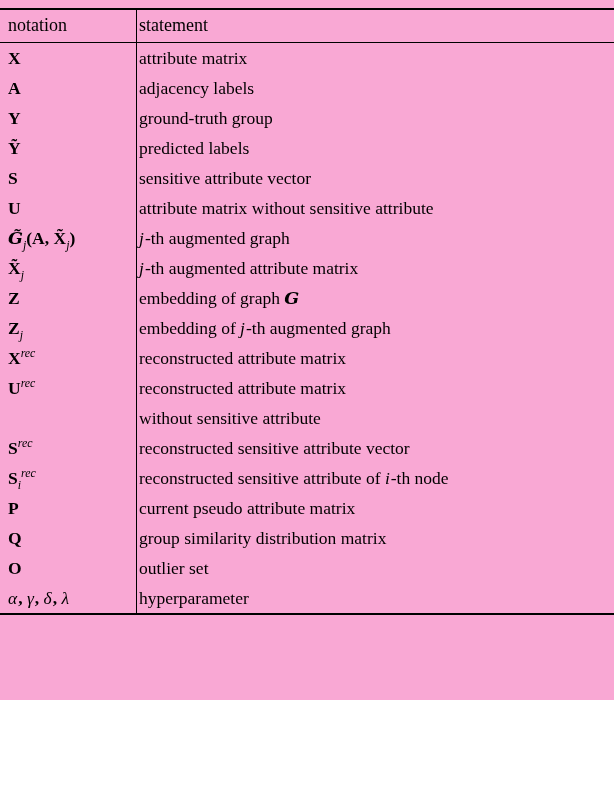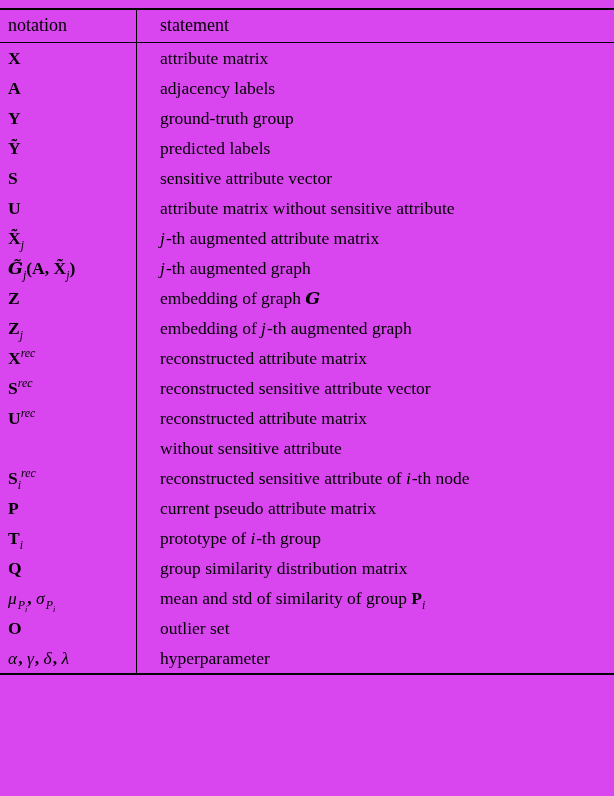--- a/index.html
+++ b/index.html
@@ -2,45 +2,45 @@
 <html><head>
 <meta charset="utf-8">
 <style>
   html, body {
     margin: 0;
     padding: 0;
     background: #ffffff;
   }
   .page {
     width: 614px;
-    height: 796px;
+    height: 700px;
     box-sizing: border-box;
     padding: 8px 0 0 0;
-    background: #d946ef;
+    background: #f9a8d4;
     font-family: "Liberation Serif", "DejaVu Serif", serif;
     color: #000000;
     overflow: hidden;
   }
   table.notation-table {
     width: 100%;
     border-collapse: collapse;
     border-top: 2px solid #000;
     border-bottom: 2px solid #000;
     font-size: 17.5px;
   }
   thead th {
     font-weight: normal;
     text-align: left;
     font-size: 18px;
     padding: 5px 4px 6px 8px;
     border-bottom: 1.5px solid #000;
   }
   th.statement-col, td.statement {
     border-left: 1.3px solid #000;
-    padding-left: 23px;
+    padding-left: 2px;
     margin-left: 12px;
   }
   td {
     line-height: 30px;
     vertical-align: top;
     padding: 0 4px 0 8px;
   }
   td.notation {
     width: 124px;
     font-weight: bold;
@@ -100,67 +100,59 @@
         </tr>
         <tr>
           <td class="notation">S</td>
           <td class="statement">sensitive attribute vector</td>
         </tr>
         <tr>
           <td class="notation">U</td>
           <td class="statement">attribute matrix without sensitive attribute</td>
         </tr>
         <tr>
+          <td class="notation"><span class="cal">G̃</span><sub>j</sub>(A, X̃<sub>j</sub>)</td>
+          <td class="statement"><i>j</i>-th augmented graph</td>
+        </tr>
+        <tr>
           <td class="notation">X̃<sub>j</sub></td>
           <td class="statement"><i>j</i>-th augmented attribute matrix</td>
-        </tr>
-        <tr>
-          <td class="notation"><span class="cal">G̃</span><sub>j</sub>(A, X̃<sub>j</sub>)</td>
-          <td class="statement"><i>j</i>-th augmented graph</td>
         </tr>
         <tr>
           <td class="notation">Z</td>
           <td class="statement">embedding of graph <span class="cal">G</span></td>
         </tr>
         <tr>
           <td class="notation">Z<sub>j</sub></td>
           <td class="statement">embedding of <i>j</i>-th augmented graph</td>
         </tr>
         <tr>
           <td class="notation">X<sup>rec</sup></td>
           <td class="statement">reconstructed attribute matrix</td>
         </tr>
         <tr>
-          <td class="notation">S<sup>rec</sup></td>
-          <td class="statement">reconstructed sensitive attribute vector</td>
-        </tr>
-        <tr>
           <td class="notation">U<sup>rec</sup></td>
           <td class="statement">reconstructed attribute matrix
 without sensitive attribute</td>
+        </tr>
+        <tr>
+          <td class="notation">S<sup>rec</sup></td>
+          <td class="statement">reconstructed sensitive attribute vector</td>
         </tr>
         <tr>
           <td class="notation">S<sub>i</sub><sup>rec</sup></td>
           <td class="statement">reconstructed sensitive attribute of <i>i</i>-th node</td>
         </tr>
         <tr>
           <td class="notation">P</td>
           <td class="statement">current pseudo attribute matrix</td>
         </tr>
         <tr>
-          <td class="notation">T<sub>i</sub></td>
-          <td class="statement">prototype of <i>i</i>-th group</td>
-        </tr>
-        <tr>
           <td class="notation">Q</td>
           <td class="statement">group similarity distribution matrix</td>
-        </tr>
-        <tr>
-          <td class="notation"><i>μ</i><sub>P<sub>i</sub></sub>, <i>σ</i><sub>P<sub>i</sub></sub></td>
-          <td class="statement">mean and std of similarity of group <b>P</b><sub>i</sub></td>
         </tr>
         <tr>
           <td class="notation">O</td>
           <td class="statement">outlier set</td>
         </tr>
         <tr>
           <td class="notation"><i>α</i>, <i>γ</i>, <i>δ</i>, <i>λ</i></td>
           <td class="statement">hyperparameter</td>
         </tr>
       </tbody>

